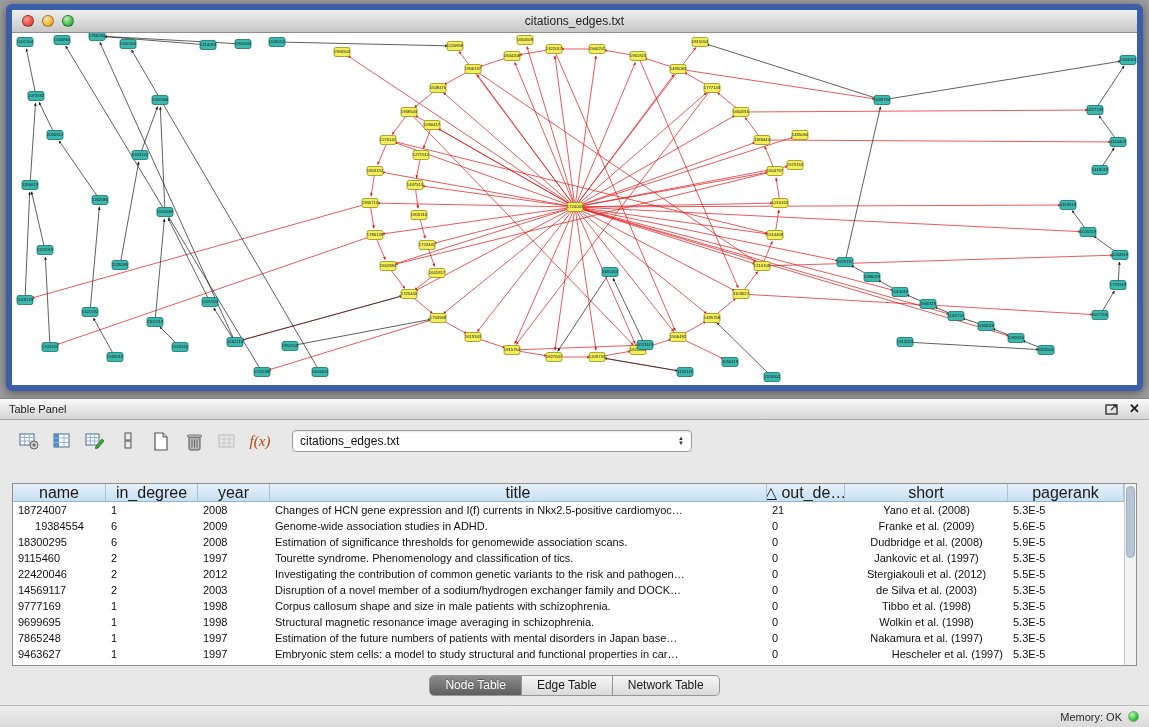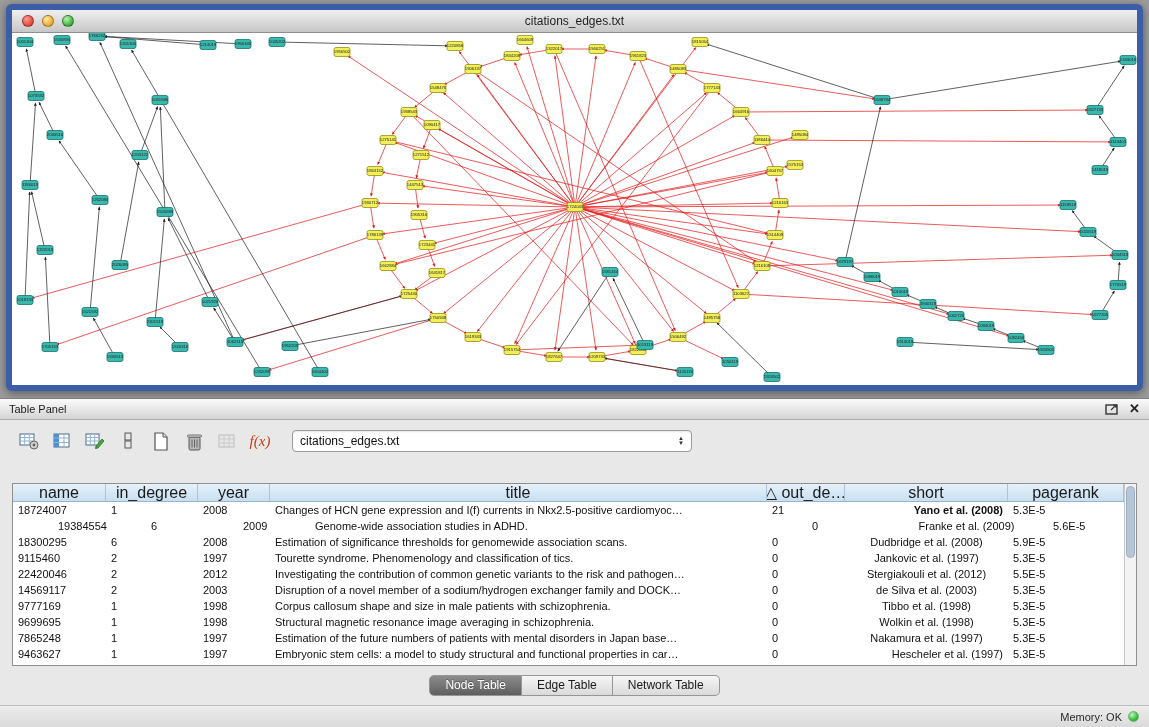--- a/index.html
+++ b/index.html
@@ -680,25 +680,25 @@
           <div class="hcell" style="width: 163px;">short</div>
           <div class="hcell" style="width: 110px; flex: 1 1 0%;">pagerank</div>
         </div>
       <div id="tbody">
           <div class="trow">
             <div class="tcell" style="width: 93px; text-align: left;">18724007</div>
             <div class="tcell" style="width: 92px; text-align: left;">1</div>
             <div class="tcell" style="width: 72px; text-align: left;">2008</div>
             <div class="tcell" style="width: 497px; text-align: left;">Changes of HCN gene expression and I(f) currents in Nkx2.5-positive cardiomyoc…</div>
             <div class="tcell" style="width: 78px; text-align: left;">21</div>
-            <div class="tcell" style="width: 163px; text-align: right; font-weight: bold;">Yano et al. (2008)</div>
+            <div class="tcell" style="width: 163px; text-align: center;">Yano et al. (2008)</div>
             <div class="tcell" style="width: 110px; text-align: left; flex: 1 1 0%;">5.3E-5</div>
           </div>
           <div class="trow">
-            <div class="tcell" style="width: 93px; text-align: left; margin-left: 40px;">19384554</div>
+            <div class="tcell" style="width: 93px; text-align: center;">19384554</div>
             <div class="tcell" style="width: 92px; text-align: left;">6</div>
             <div class="tcell" style="width: 72px; text-align: left;">2009</div>
             <div class="tcell" style="width: 497px; text-align: left;">Genome-wide association studies in ADHD.</div>
             <div class="tcell" style="width: 78px; text-align: left;">0</div>
             <div class="tcell" style="width: 163px; text-align: center;">Franke et al. (2009)</div>
             <div class="tcell" style="width: 110px; text-align: left; flex: 1 1 0%;">5.6E-5</div>
           </div>
           <div class="trow">
             <div class="tcell" style="width: 93px; text-align: left;">18300295</div>
             <div class="tcell" style="width: 92px; text-align: left;">6</div>

